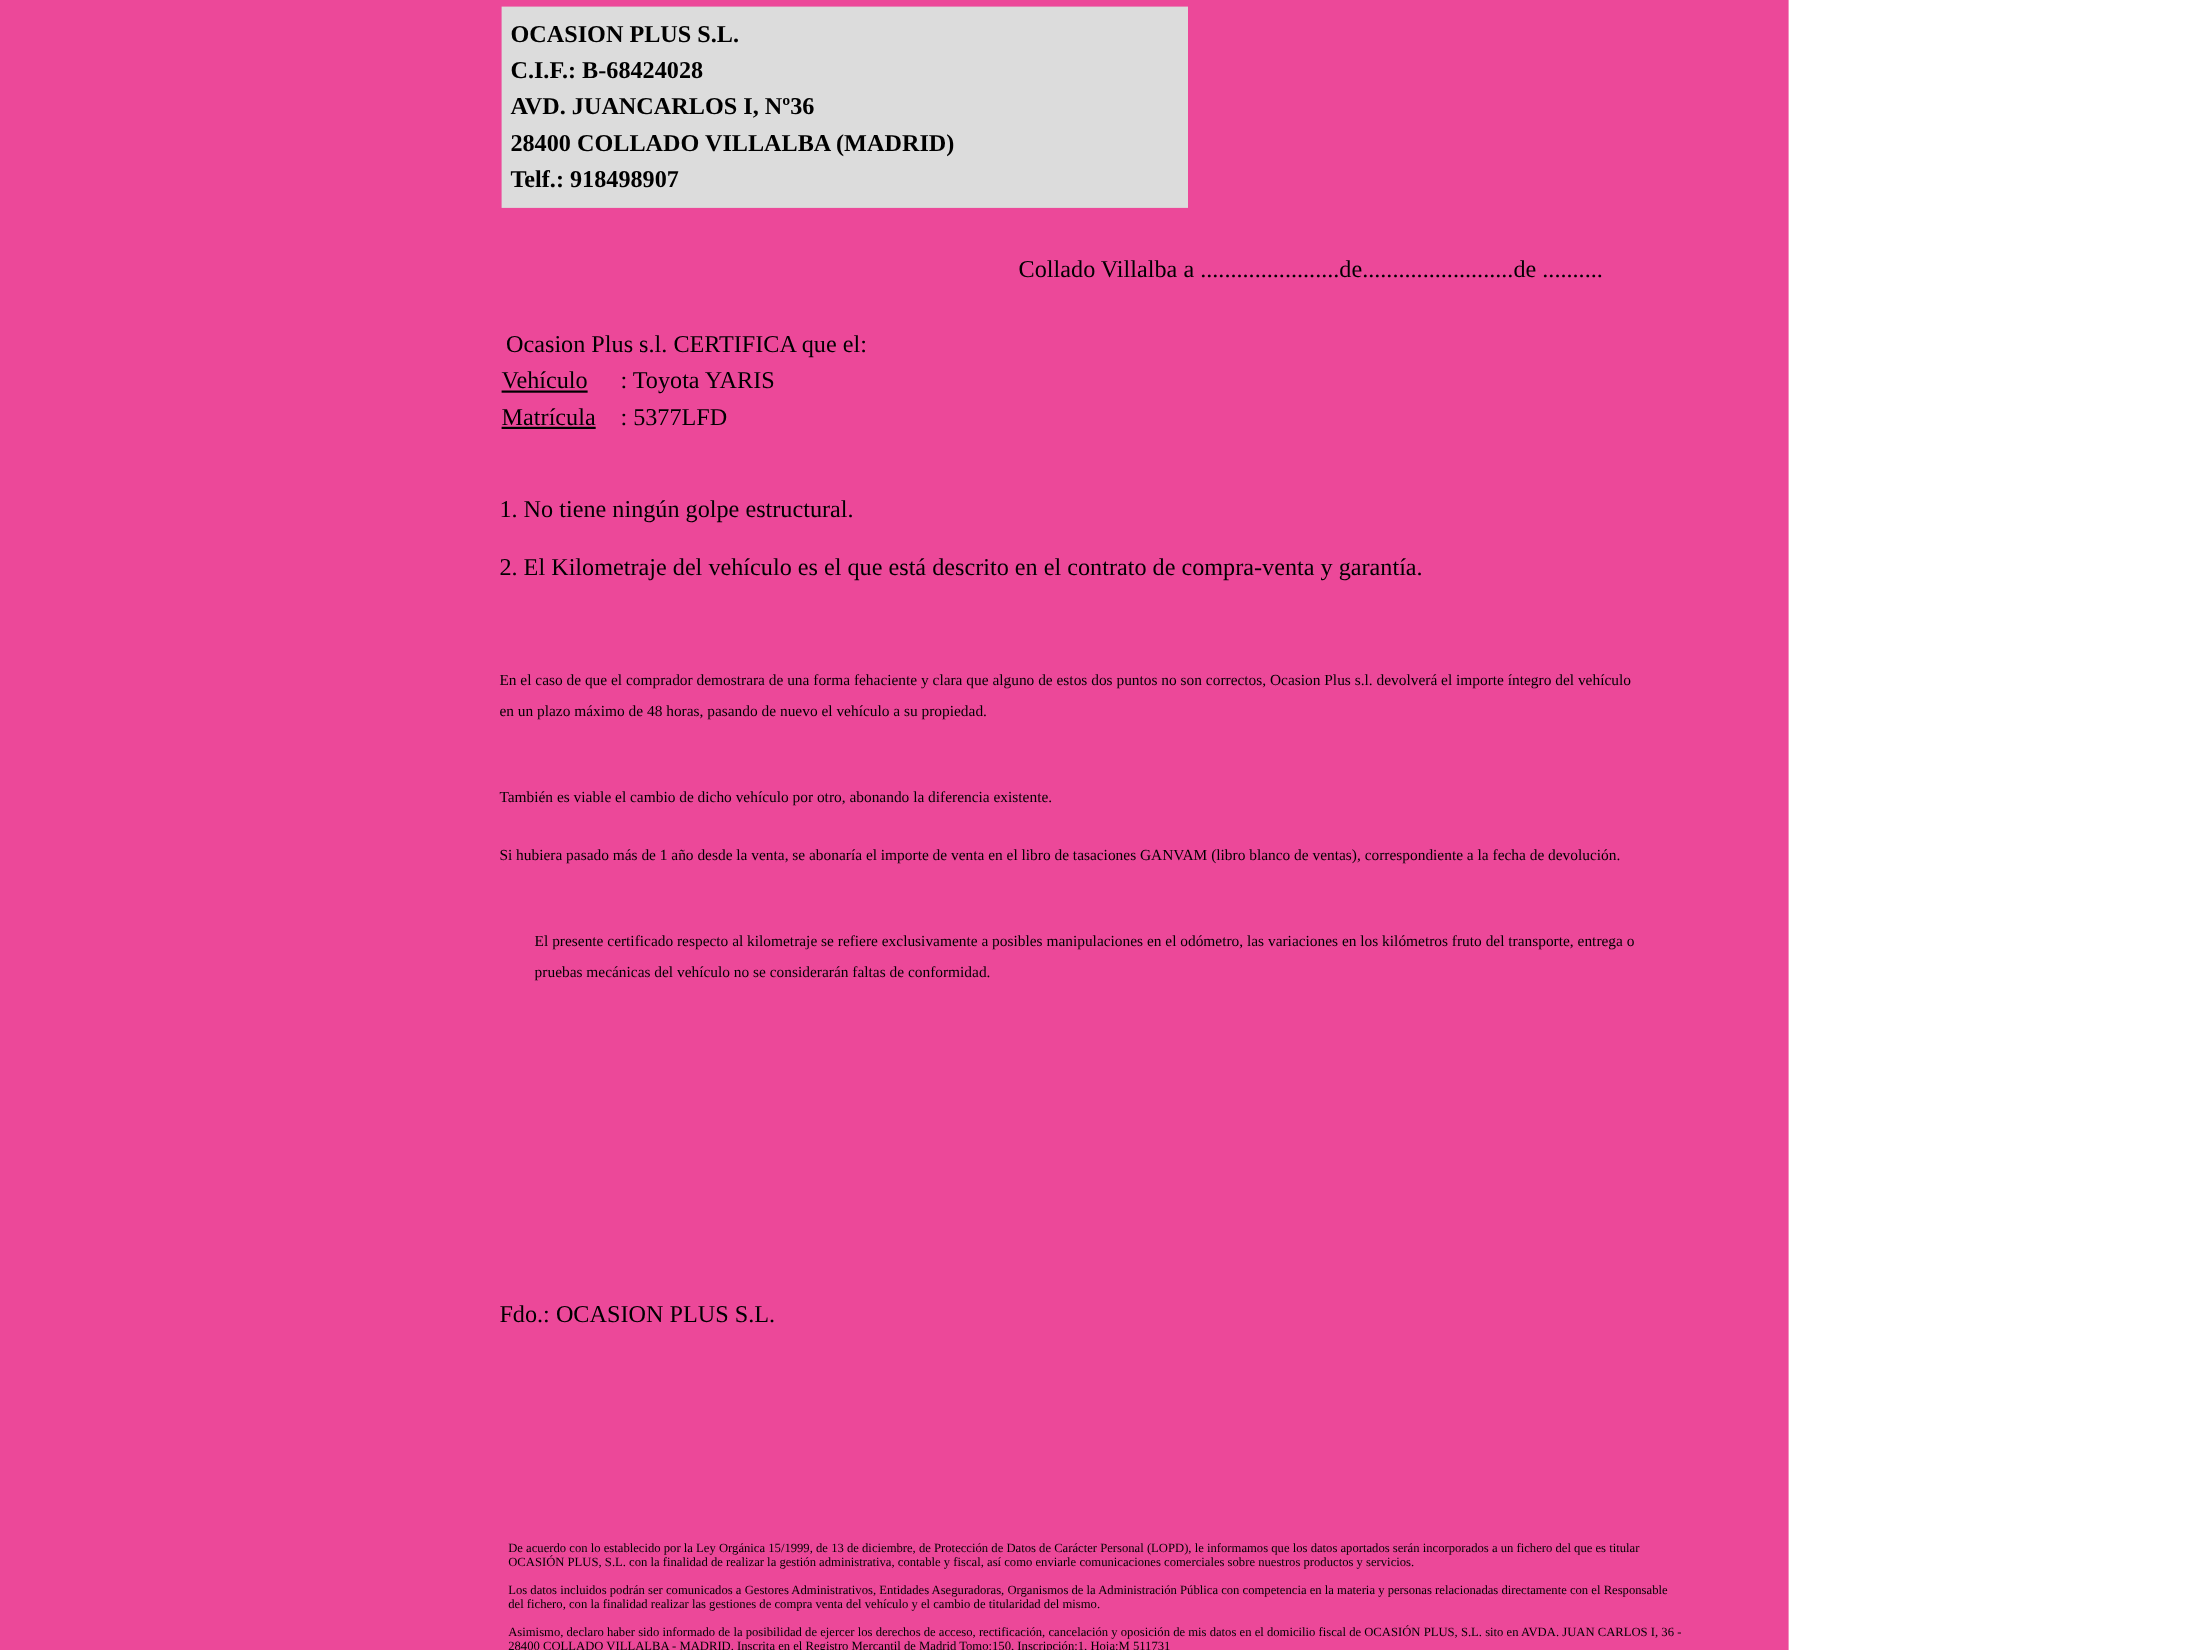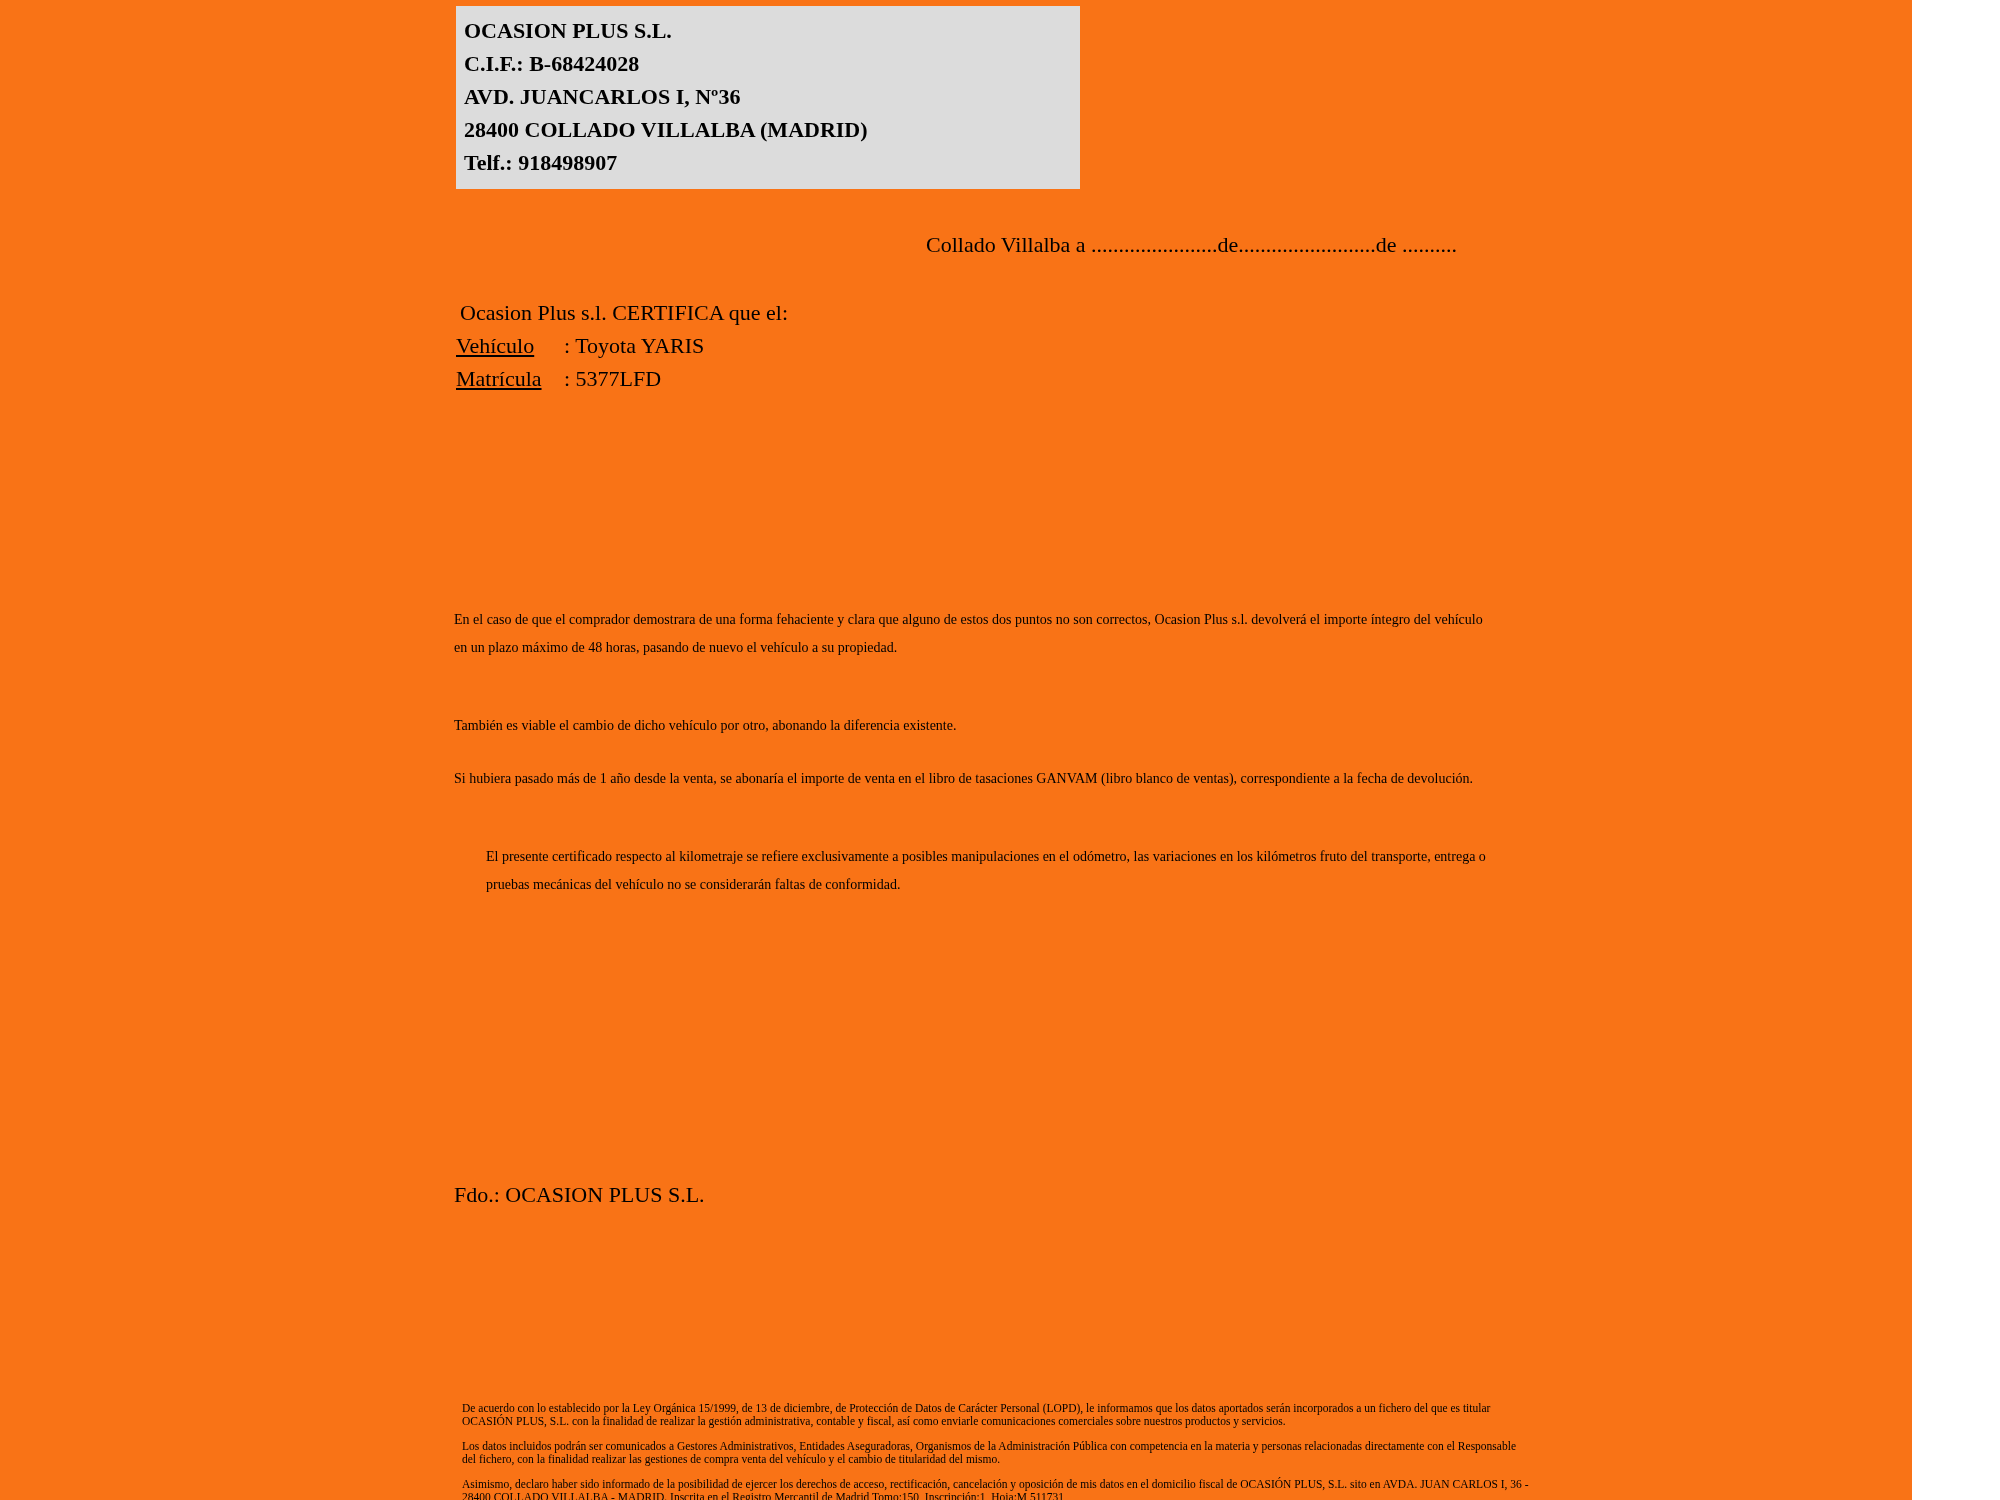--- a/index.html
+++ b/index.html
@@ -3,23 +3,23 @@
 <meta charset="utf-8">
 <style>
   * { margin: 0; padding: 0; box-sizing: border-box; }
   html, body { background: #ffffff; }
   body {
     font-family: "Liberation Serif", "DejaVu Serif", serif;
     color: #000000;
   }
   .page {
     position: relative;
-    width: 1912px;
+    width: 1626px;
     height: 1500px;
-    background: #f97316;
+    background: #ec4899;
     overflow: hidden;
   }
   .letterhead {
     position: absolute;
     left: 456px;
     top: 6px;
     width: 624px;
     background: #dcdcdc;
     padding: 8px 10px 10px 8px;
   }
@@ -86,20 +86,24 @@
   <div class="certify-block">
     <div class="certify-intro">Ocasion Plus s.l. CERTIFICA que el:</div>
     <div class="kv-row">
       <span class="kv-label"><u>Vehículo</u></span><span>: Toyota YARIS</span>
     </div>
     <div class="kv-row">
       <span class="kv-label"><u>Matrícula</u></span><span>: 5377LFD</span>
     </div>
   </div>
 
+  <div class="points-block">
+    <div class="point-1">1. No tiene ningún golpe estructural.</div>
+    <div class="point-2">2. El Kilometraje del vehículo es el que está descrito en el contrato de compra-venta y garantía.</div>
+  </div>
 
   <div class="para para-1">En el caso de que el comprador demostrara de una forma fehaciente y clara que alguno de estos dos puntos no son correctos, Ocasion Plus s.l. devolverá el importe íntegro del vehículo en un plazo máximo de 48 horas, pasando de nuevo el vehículo a su propiedad.</div>
   <div class="para para-2">También es viable el cambio de dicho vehículo por otro, abonando la diferencia existente.</div>
   <div class="para para-3">Si hubiera pasado más de 1 año desde la venta, se abonaría el importe de venta en el libro de tasaciones GANVAM (libro blanco de ventas), correspondiente a la fecha de devolución.</div>
   <div class="para para-4">El presente certificado respecto al kilometraje se refiere exclusivamente a posibles manipulaciones en el odómetro, las variaciones en los kilómetros fruto del transporte, entrega o pruebas mecánicas del vehículo no se considerarán faltas de conformidad.</div>
 
   <div class="signature">Fdo.: OCASION PLUS S.L.</div>
 
   <div class="legal-footer">
     <p>De acuerdo con lo establecido por la Ley Orgánica 15/1999, de 13 de diciembre, de Protección de Datos de Carácter Personal (LOPD), le informamos que los datos aportados serán incorporados a un fichero del que es titular OCASIÓN PLUS, S.L. con la finalidad de realizar la gestión administrativa, contable y fiscal, así como enviarle comunicaciones comerciales sobre nuestros productos y servicios.</p>

